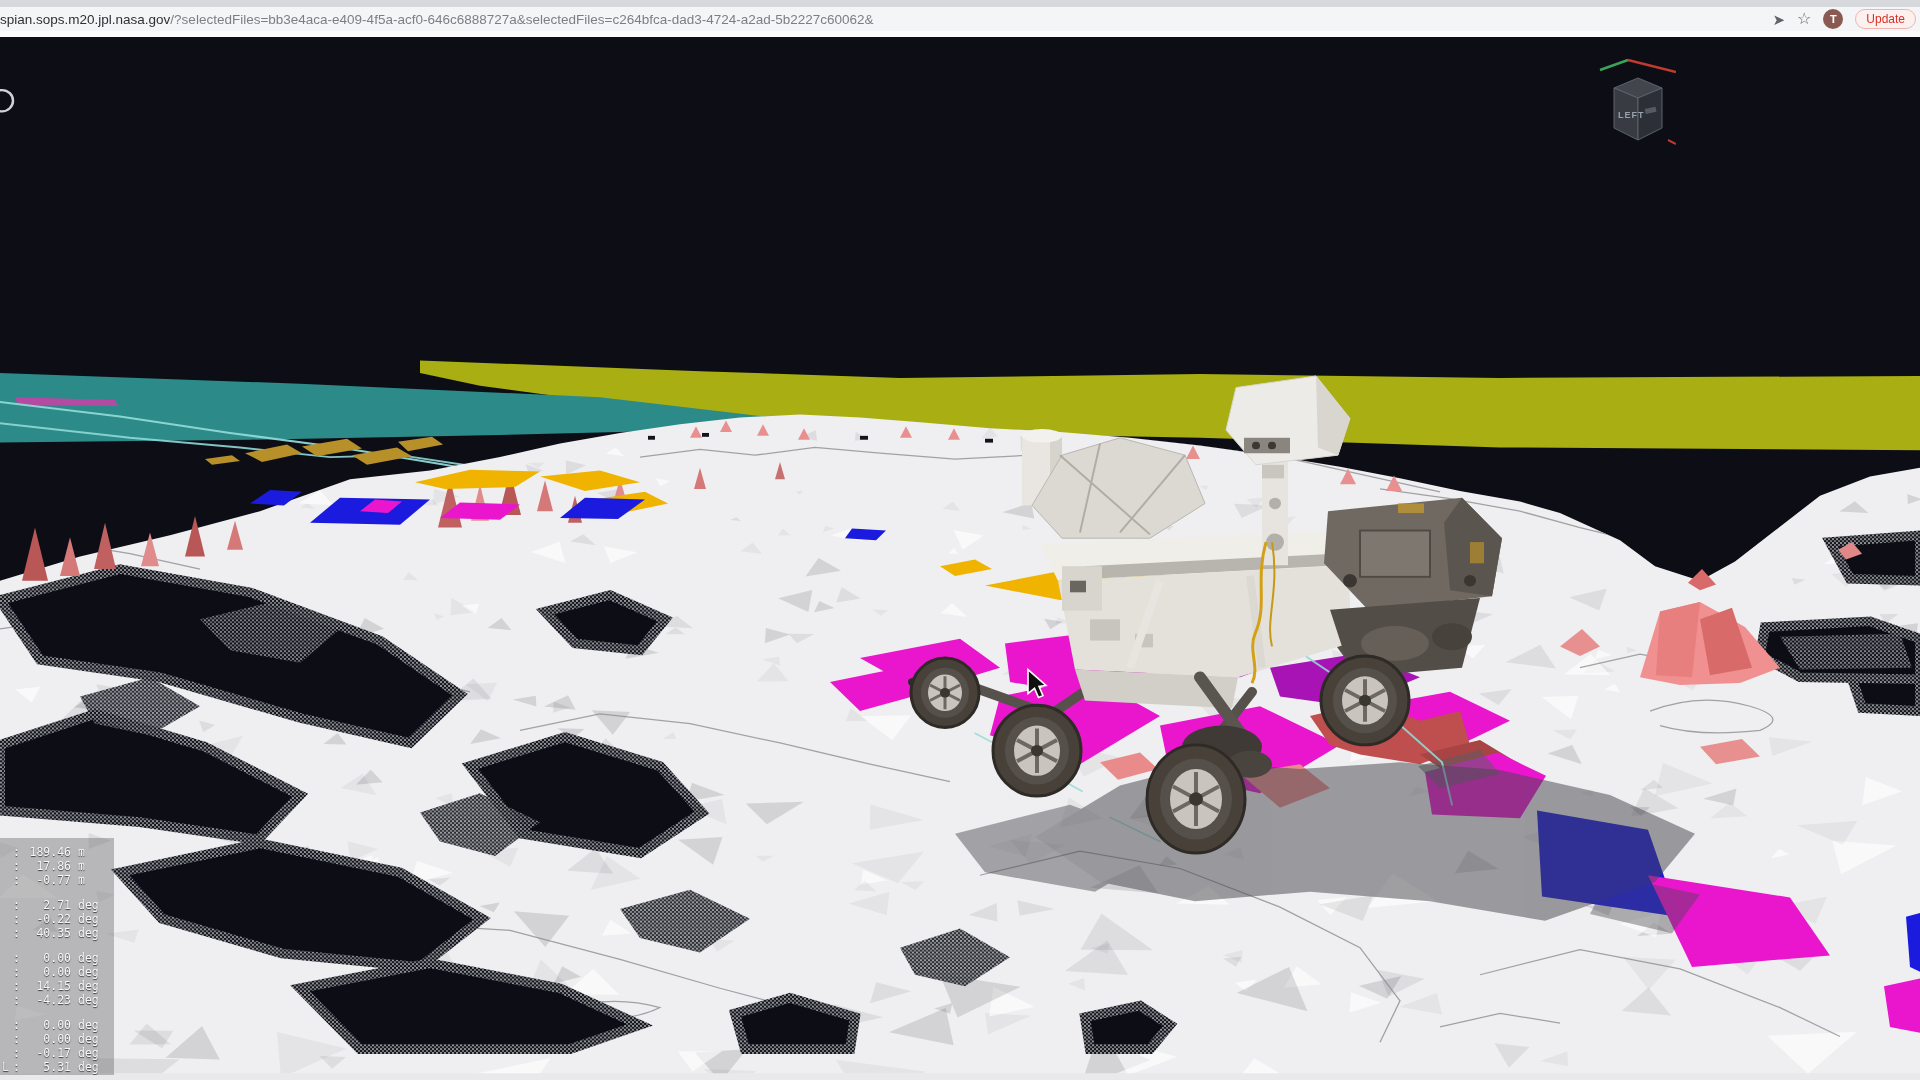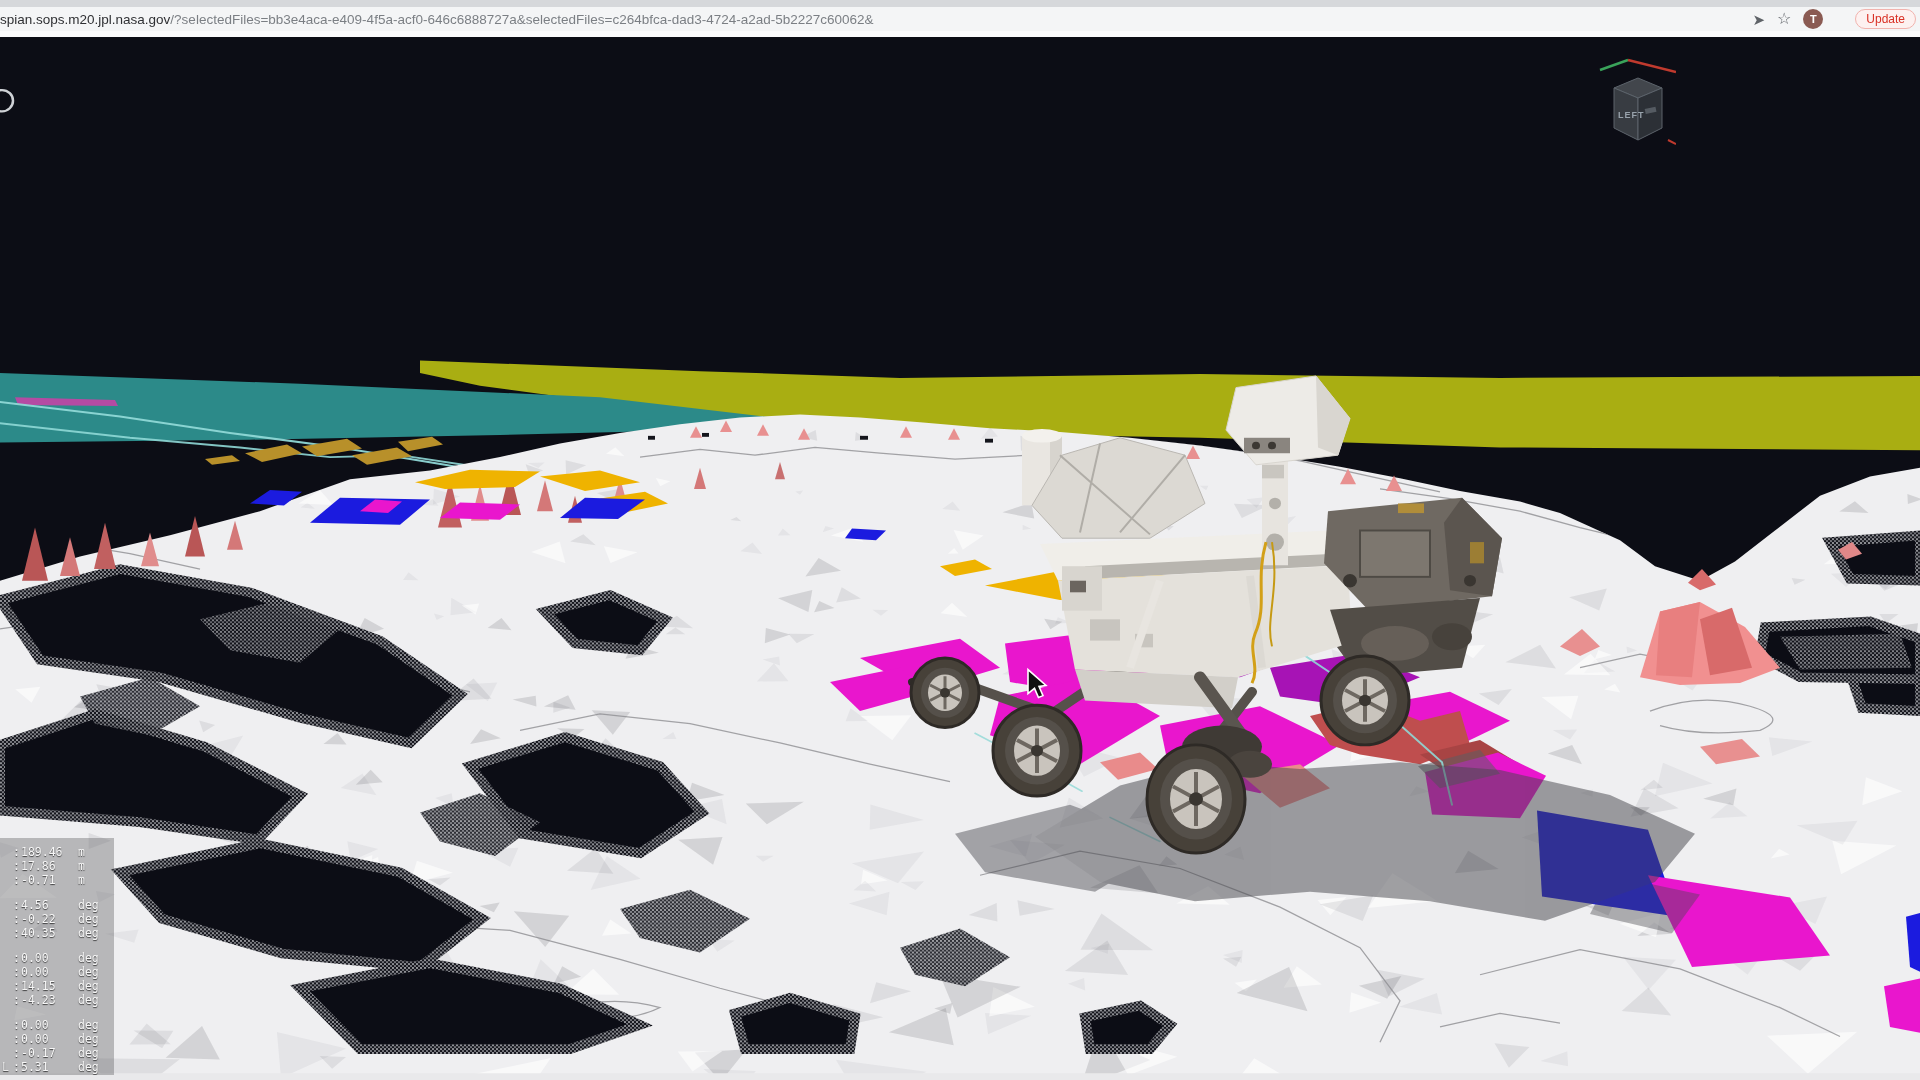--- a/index.html
+++ b/index.html
@@ -11,37 +11,37 @@
     border-bottom:1px solid #7f1d1d;display:flex;align-items:center;}
   .url{white-space:nowrap;overflow:hidden;font-size:13.5px;flex:1;padding-top:1px;}
   .url .dom{color:#2f3033;}
   .url .qry{color:#7b7f84;}
   .bar-right{display:flex;align-items:center;gap:12px;padding-right:4px;}
   .send{color:#5f6368;font-size:15px;line-height:1;cursor:pointer;}
   .star{color:#5f6368;font-size:16px;line-height:1;cursor:pointer;}
   .avatar{width:20px;height:20px;border-radius:50%;background:#8a5a52;color:#fff;font-size:11px;
     font-weight:bold;display:flex;align-items:center;justify-content:center;cursor:pointer;}
   .update{border:1px solid #f1b3ae;background:#fdf1f0;color:#d93025;font-size:12px;
-    border-radius:12px;padding:2px 10px;font-family:"Liberation Sans",sans-serif;cursor:pointer;margin-left:20px;}
+    border-radius:12px;padding:2px 10px;font-family:"Liberation Sans",sans-serif;cursor:pointer;}
   .pagestrip{position:absolute;left:0;top:31px;width:1920px;height:6px;background:#fbfbfc;}
   
   .viewport{position:absolute;left:0;top:37px;width:1676px;height:1043px;background:#0c0d15;cursor:default;}
   .viewport svg.scene{position:absolute;inset:0;}
   .bottomstrip{position:absolute;left:0;bottom:0;width:1920px;height:5px;background:#e9e9eb;}
   
   .telemetry{position:absolute;left:0;top:801px;width:114px;background:rgba(104,104,108,.42);
     padding:7px 6px 18px 2px;box-sizing:border-box;color:#f7f7f7;
     font-family:"DejaVu Sans Mono","Liberation Mono",monospace;font-size:11.5px;line-height:14px;
     text-shadow:0 1px 1px rgba(0,0,0,.65);}
   .tgroup{margin-bottom:11px;}
   .tgroup:last-child{margin-bottom:0;}
   .trow{display:flex;}
   .trow .lbl{width:11px;text-align:left;color:#eee;}
   .trow .col{width:8px;}
-  .trow .val{flex:1;text-align:left;}
+  .trow .val{flex:1;text-align:right;}
   .trow .unit{width:30px;text-align:left;margin-left:7px;}
   
   .viewcube{position:absolute;right:0;top:11px;width:78px;height:104px;cursor:pointer;}
 </style>
 </head>
 <body>
 
 <div class="stage">
 
   <div class="topstrip"></div>
@@ -651,29 +651,29 @@
           </div>
           <div class="trow">
             <span class="lbl"></span>
             <span class="col">:</span>
             <span class="val">17.86</span>
             <span class="unit">m</span>
           </div>
           <div class="trow">
             <span class="lbl"></span>
             <span class="col">:</span>
-            <span class="val">-0.71</span>
+            <span class="val">-0.77</span>
             <span class="unit">m</span>
           </div>
         </div>
         <div class="tgroup">
           <div class="trow">
             <span class="lbl"></span>
             <span class="col">:</span>
-            <span class="val">4.56</span>
+            <span class="val">2.71</span>
             <span class="unit">deg</span>
           </div>
           <div class="trow">
             <span class="lbl"></span>
             <span class="col">:</span>
             <span class="val">-0.22</span>
             <span class="unit">deg</span>
           </div>
           <div class="trow">
             <span class="lbl"></span>

